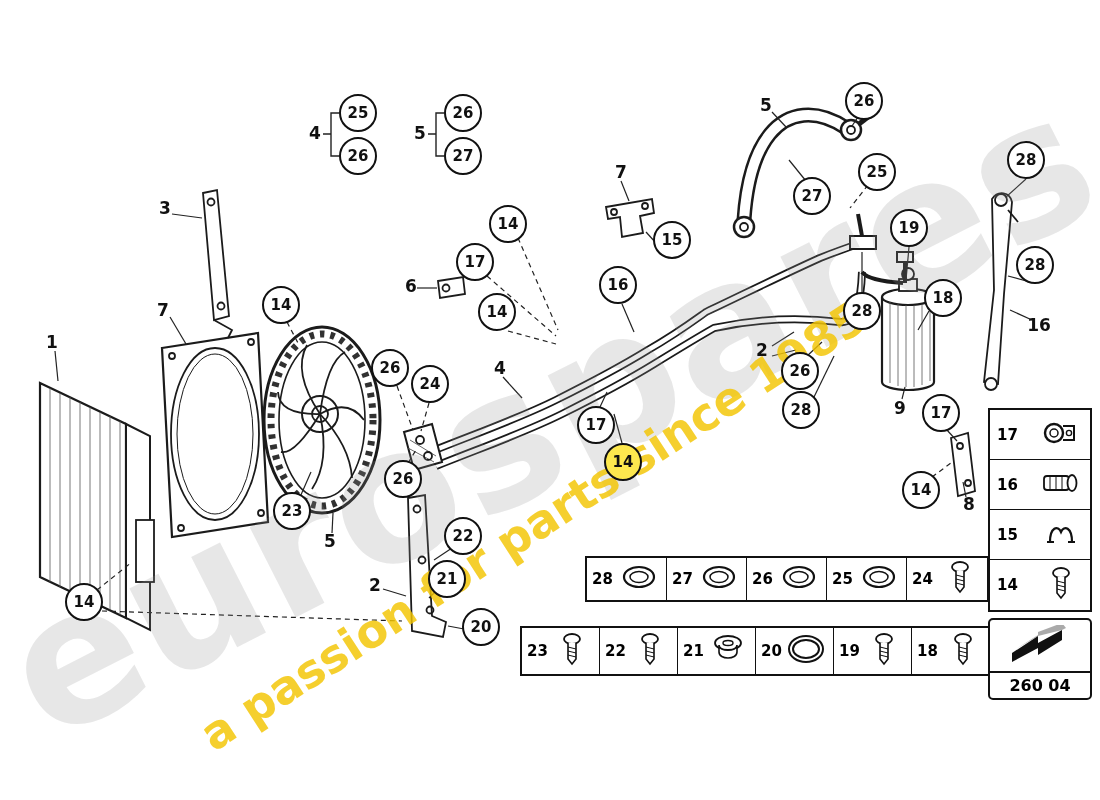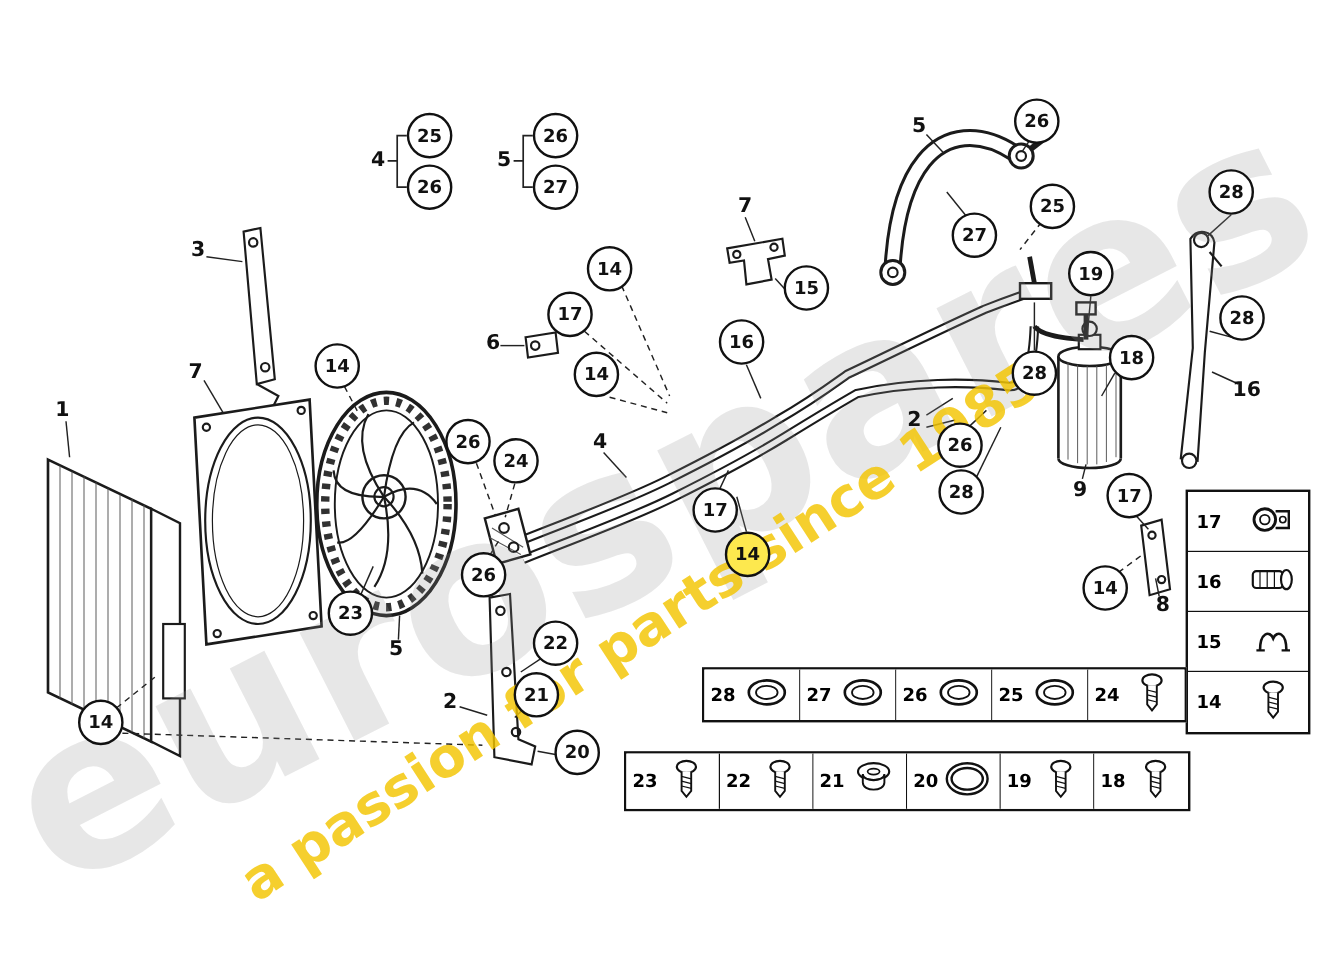--- a/index.html
+++ b/index.html
@@ -414,14 +414,23 @@
         <span><svg width="44" height="36" viewBox="0 0 44 36">
             <ellipse cx="22" cy="8" rx="8" ry="5" fill="#fff" stroke="#111" stroke-width="1.8"></ellipse>
             <path d="M18,12 L18,28 L22,33 L26,28 L26,12" fill="#fff" stroke="#111" stroke-width="1.6"></path>
             <line x1="18" y1="16" x2="26" y2="18" stroke="#111" stroke-width="1"></line>
             <line x1="18" y1="20" x2="26" y2="22" stroke="#111" stroke-width="1"></line>
             <line x1="18" y1="24" x2="26" y2="26" stroke="#111" stroke-width="1"></line>
           </svg></span>
       </div>
     </div>
 
+  <div class="badge">
+    <div class="icon-area">
+      <svg width="64" height="42" viewBox="0 0 64 42">
+        <polygon points="4,28 30,11 30,18 54,5 54,15 30,30 30,23 4,37" fill="#111"></polygon>
+        <polygon points="8,24 30,10 30,7 54,-2 58,3 54,5 30,11" fill="#555" opacity="0.5"></polygon>
+      </svg>
+    </div>
+    <div class="code">260 04</div>
+  </div>
 
 </div>
 
 </body></html>

